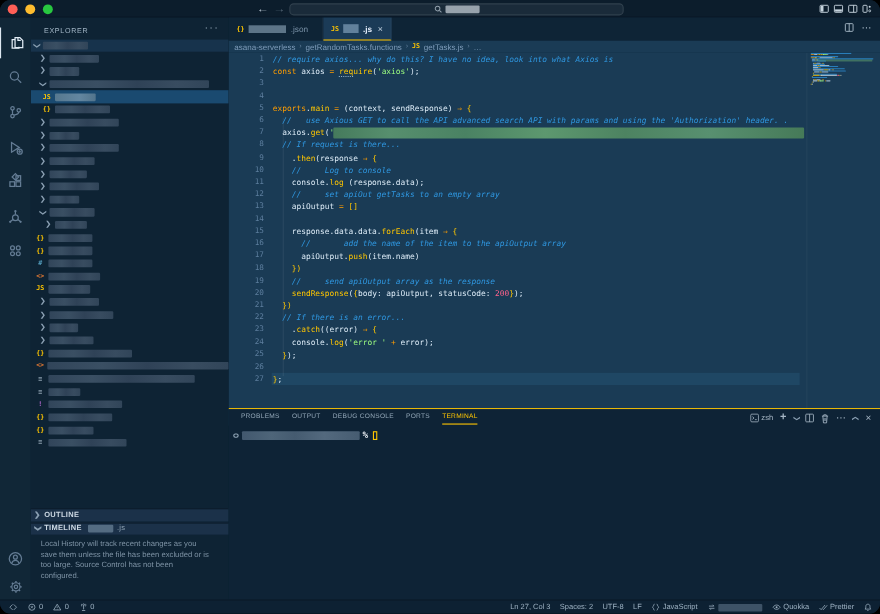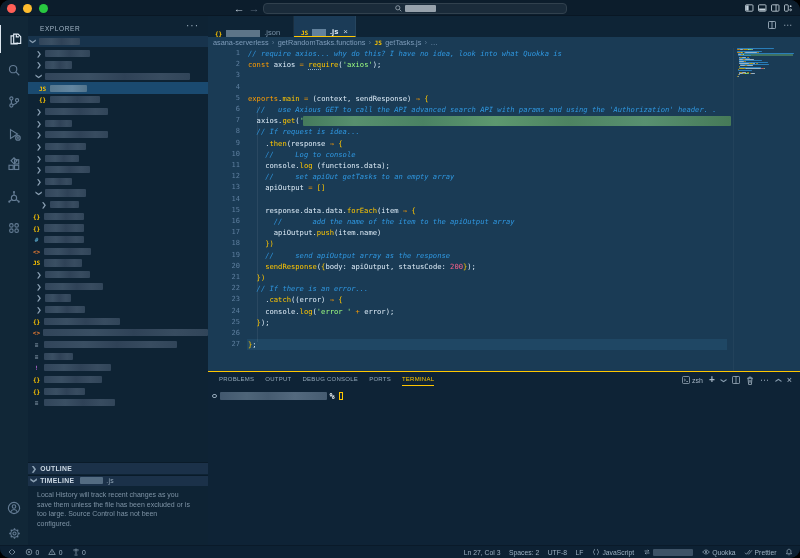--- a/index.html
+++ b/index.html
@@ -34,21 +34,21 @@
   .ficon{font-size:6px;font-weight:bold;font-family:"DejaVu Sans Mono",monospace;line-height:7px;}
   .tblur{height:7.2px;border-radius:1px;background:linear-gradient(90deg,#31455a 0%,#3a4f63 30%,#2f4257 55%,#384c60 80%,#314559 100%);}
   .trow.selected .tblur{background:linear-gradient(90deg,#56788f,#6386a0 60%,#52748c);}
   
   .section-head{position:absolute;left:0;width:180px;height:11.5px;background:#1b3149;border-top:1px solid #0a1b29;display:flex;align-items:center;gap:3px;padding-left:3px;color:#cdd9e4;font-size:6.8px;font-weight:bold;letter-spacing:0.3px;}
   #timeline-note{position:absolute;left:9px;top:474px;width:166px;font-size:7px;line-height:9.6px;color:#7e93a5;}
 
   
   #editorcol{left:208px;top:16px;width:592px;height:529px;background:#0e2436;}
   #tabbar{position:absolute;left:0;top:0;width:592px;height:21px;background:#0e2436;}
-  .tab{position:absolute;top:0;height:21px;display:flex;align-items:flex-end;padding:0 7px;gap:4px;border-right:1px solid rgba(255,255,255,0.05);}
+  .tab{position:absolute;top:0;height:21px;display:flex;align-items:center;padding:0 7px;gap:4px;border-right:1px solid rgba(255,255,255,0.05);}
   .tab .fname{font-size:7.5px;}
   #tab-json{left:0;width:86px;color:#7b93a9;}
   #tab-js{left:86px;width:62px;background:#1b3b57;color:#e8f2ff;border-bottom:1.8px solid #ffc600;}
   .tab .tabblur{height:7.5px;background:#5d7588;}
   #tab-js .tabblur{background:#62819c;}
   .closex{font-size:8px;color:#c6d6e4;margin-left:1px;}
   #editor-actions{position:absolute;right:7px;top:5px;display:flex;gap:7px;color:#aebfcd;align-items:center;}
   #breadcrumb{position:absolute;left:0;top:21px;width:592px;height:11px;background:#1a3b55;display:flex;align-items:center;gap:3.5px;padding-left:5px;font-size:7.3px;color:#7e9cba;}
   .bc-sep{color:#63809c;font-size:6.5px;}
   #code-area{position:absolute;left:0;top:32px;width:592px;height:338.5px;background:#1a3b55;overflow:hidden;}
@@ -379,31 +379,31 @@
         <span class="bc-sep">›</span>
         <span class="ficon" style="color: rgb(255, 198, 0);">JS</span>
         <span>getTasks.js</span>
         <span class="bc-sep">›</span>
         <span>…</span>
       </div>
     <div id="code-area">
       <div id="line-highlight"></div>
       <div id="indent-guide"></div>
       <div id="code-lines">
-          <div class="codeline" style="top: 0px;"><span class="lnum">1</span><span class="ltext"><span class="tok-c">// require axios... why do this? I have no idea, look into what Quokka is</span></span></div>
+          <div class="codeline" style="top: 0px;"><span class="lnum">1</span><span class="ltext"><span class="tok-c">// require axios... why do this? I have no idea, look into what Axios is</span></span></div>
           <div class="codeline" style="top: 11.2px;"><span class="lnum">2</span><span class="ltext"><span class="tok-k">const</span><span class="tok-p"> axios </span><span class="tok-k">=</span><span class="tok-p"> </span><span class="tok-fu">req</span><span class="tok-f">uire</span><span class="tok-p">(</span><span class="tok-s">'axios'</span><span class="tok-p">);</span></span></div>
           <div class="codeline" style="top: 22.4px;"><span class="lnum">3</span><span class="ltext"></span></div>
           <div class="codeline" style="top: 33.6px;"><span class="lnum">4</span></div>
           <div class="codeline" style="top: 44.8px;"><span class="lnum">5</span><span class="ltext"><span class="tok-k">exports</span><span class="tok-p">.</span><span class="tok-f">main</span><span class="tok-p"> </span><span class="tok-k">=</span><span class="tok-p"> (context, sendResponse) </span><span class="tok-k">⇒</span><span class="tok-p"> </span><span class="tok-y">{</span></span></div>
           <div class="codeline" style="top: 56px;"><span class="lnum">6</span><span class="ltext"><span class="tok-p">  </span><span class="tok-c">//   use Axious GET to call the API advanced search API with params and using the 'Authorization' header. .</span></span></div>
           <div class="codeline" style="top: 67.2px;"><span class="lnum">7</span><span class="ltext"><span class="tok-p">  axios.</span><span class="tok-f">get</span><span class="tok-p">(</span><span class="tok-s">'</span></span></div>
-          <div class="codeline" style="top: 78.4px;"><span class="lnum">8</span><span class="ltext"><span class="tok-p">  </span><span class="tok-c">// If request is idea...</span></span></div>
+          <div class="codeline" style="top: 78.4px;"><span class="lnum">8</span><span class="ltext"><span class="tok-p">  </span><span class="tok-c">// If request is there...</span></span></div>
           <div class="codeline" style="top: 89.6px;"><span class="lnum">9</span><span class="ltext"><span class="tok-p">    .</span><span class="tok-f">then</span><span class="tok-p">(response </span><span class="tok-k">⇒</span><span class="tok-p"> </span><span class="tok-y">{</span></span></div>
           <div class="codeline" style="top: 100.8px;"><span class="lnum">10</span><span class="ltext"><span class="tok-p">    </span><span class="tok-c">//     Log to console</span></span></div>
-          <div class="codeline" style="top: 112px;"><span class="lnum">11</span><span class="ltext"><span class="tok-p">    console.</span><span class="tok-f">log</span><span class="tok-p"> (functions.data);</span></span></div>
+          <div class="codeline" style="top: 112px;"><span class="lnum">11</span><span class="ltext"><span class="tok-p">    console.</span><span class="tok-f">log</span><span class="tok-p"> (response.data);</span></span></div>
           <div class="codeline" style="top: 123.2px;"><span class="lnum">12</span><span class="ltext"><span class="tok-p">    </span><span class="tok-c">//     set apiOut getTasks to an empty array</span></span></div>
           <div class="codeline" style="top: 134.4px;"><span class="lnum">13</span><span class="ltext"><span class="tok-p">    apiOutput </span><span class="tok-k">=</span><span class="tok-p"> </span><span class="tok-y">[]</span></span></div>
           <div class="codeline" style="top: 145.6px;"><span class="lnum">14</span></div>
           <div class="codeline" style="top: 156.8px;"><span class="lnum">15</span><span class="ltext"><span class="tok-p">    response.data.data.</span><span class="tok-f">forEach</span><span class="tok-p">(item </span><span class="tok-k">⇒</span><span class="tok-p"> </span><span class="tok-y">{</span></span></div>
           <div class="codeline" style="top: 168px;"><span class="lnum">16</span><span class="ltext"><span class="tok-p">      </span><span class="tok-c">//       add the name of the item to the apiOutput array</span></span></div>
           <div class="codeline" style="top: 179.2px;"><span class="lnum">17</span><span class="ltext"><span class="tok-p">      apiOutput.</span><span class="tok-f">push</span><span class="tok-p">(item.name)</span></span></div>
           <div class="codeline" style="top: 190.4px;"><span class="lnum">18</span><span class="ltext"><span class="tok-p">    </span><span class="tok-y">})</span></span></div>
           <div class="codeline" style="top: 201.6px;"><span class="lnum">19</span><span class="ltext"><span class="tok-p">    </span><span class="tok-c">//     send apiOutput array as the response</span></span></div>
           <div class="codeline" style="top: 212.8px;"><span class="lnum">20</span><span class="ltext"><span class="tok-p">    </span><span class="tok-f">sendResponse</span><span class="tok-p">(</span><span class="tok-y">{</span><span class="tok-p">body: apiOutput, statusCode: </span><span class="tok-n">200</span><span class="tok-y">}</span><span class="tok-p">);</span></span></div>
           <div class="codeline" style="top: 224px;"><span class="lnum">21</span><span class="ltext"><span class="tok-p">  </span><span class="tok-y">})</span></span></div>

